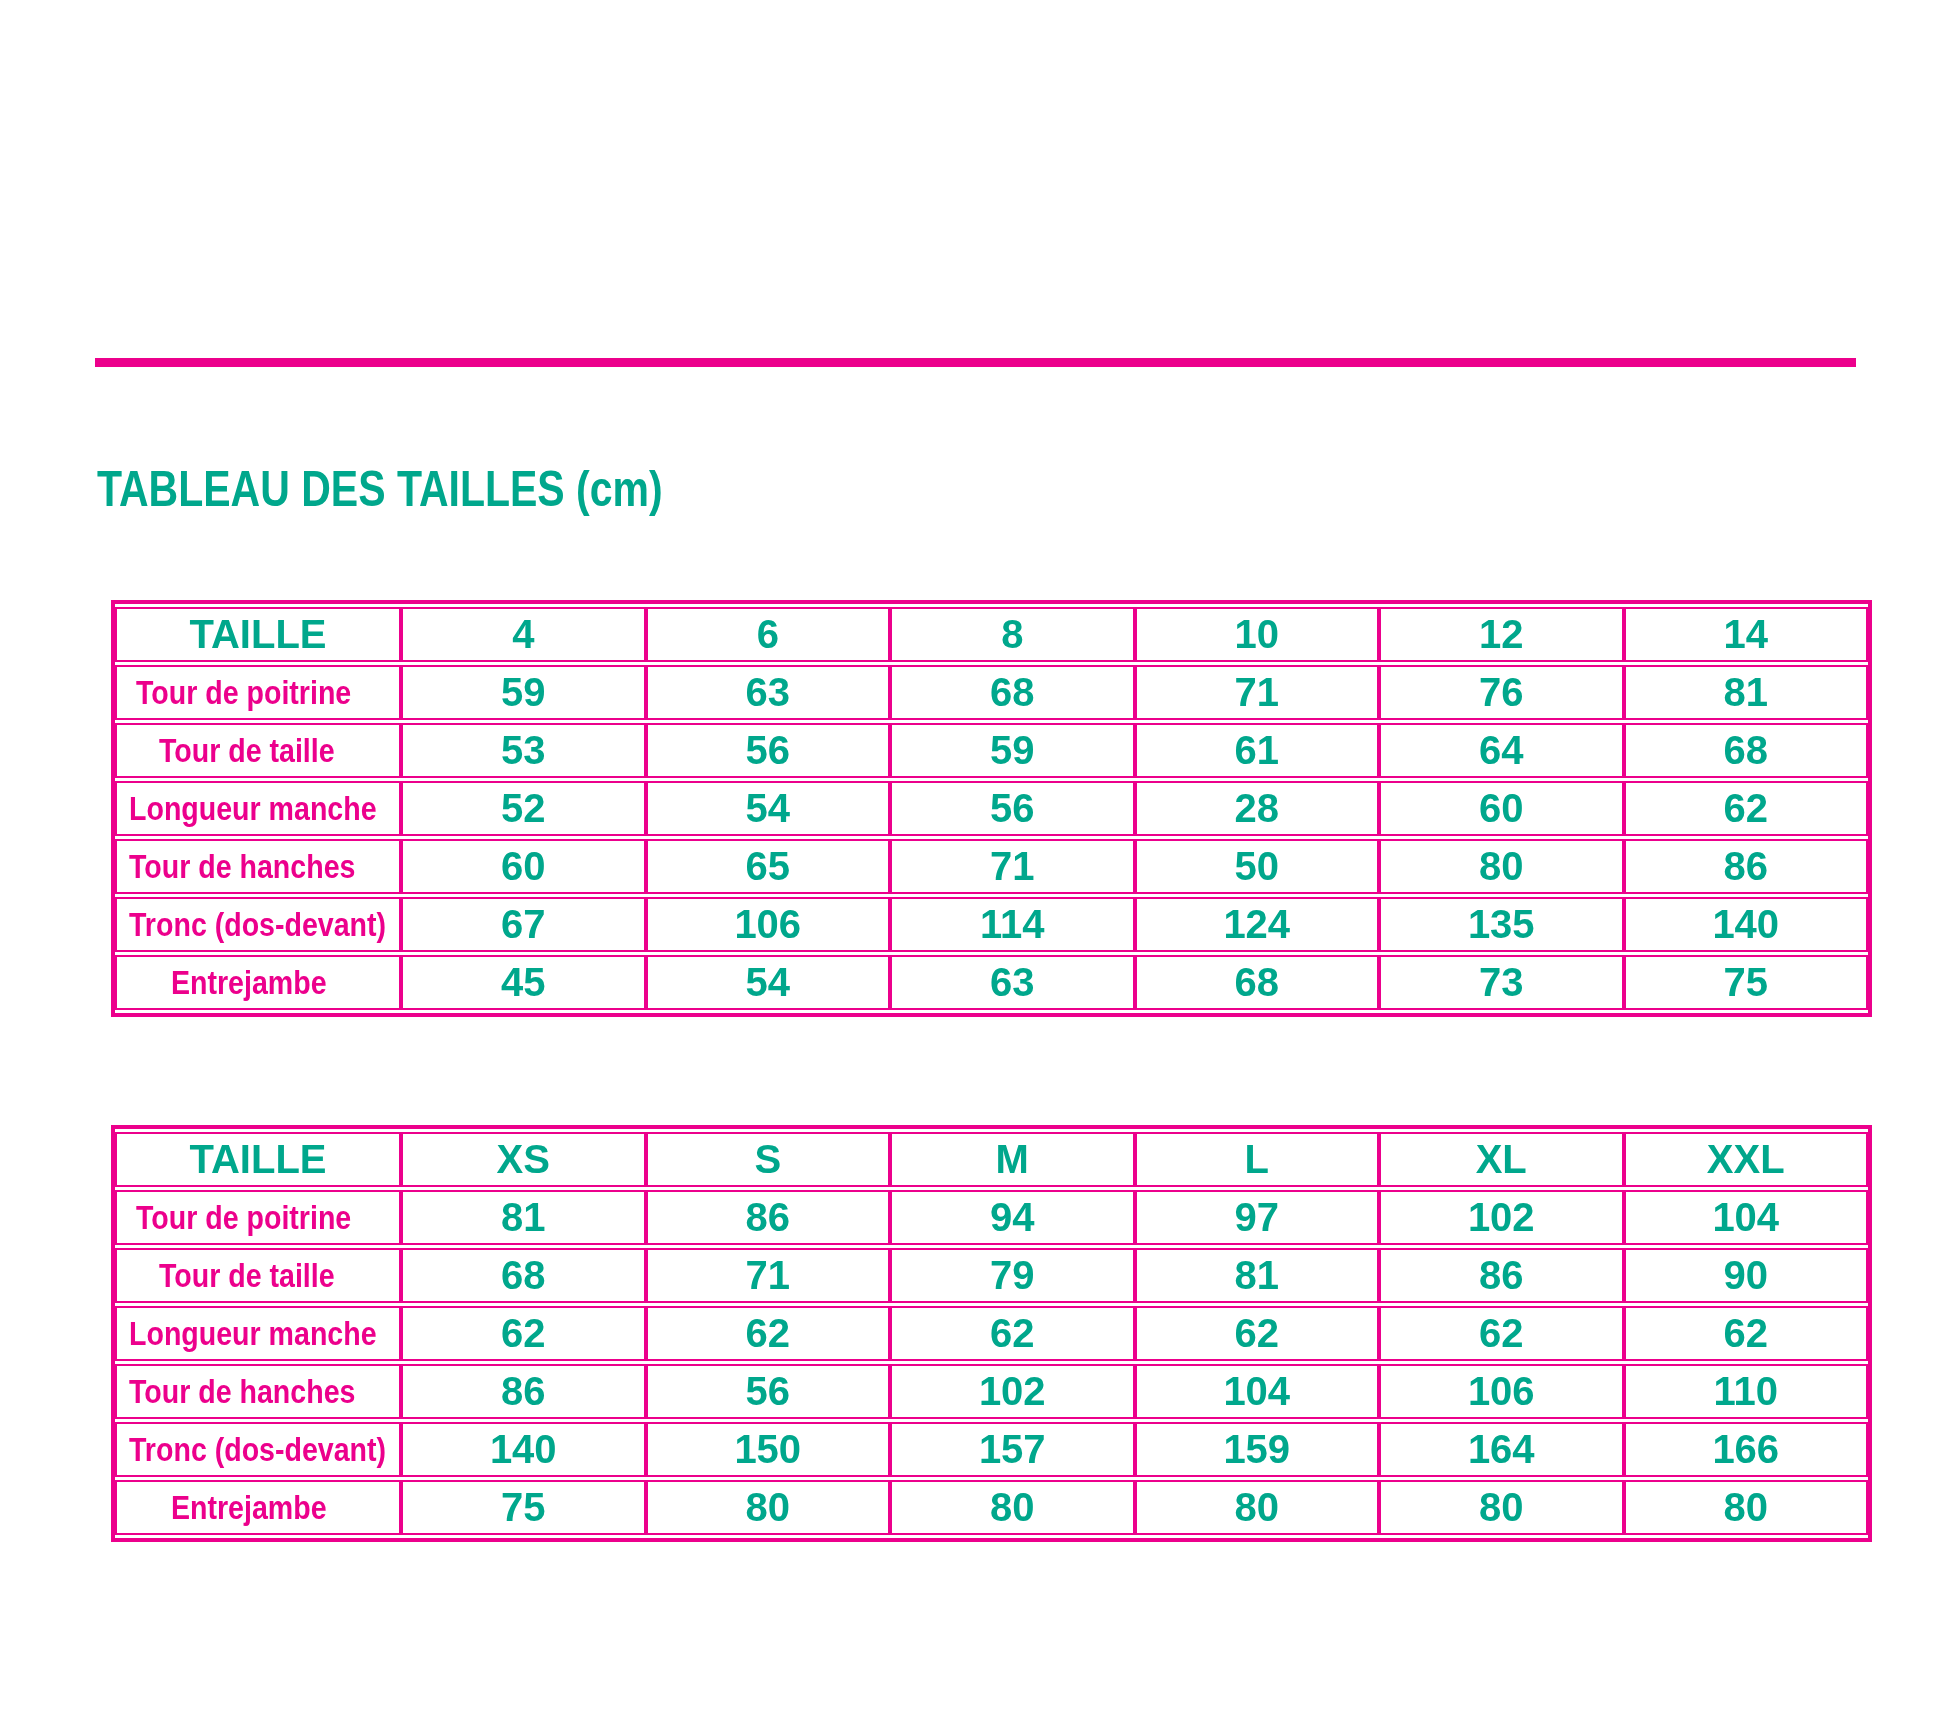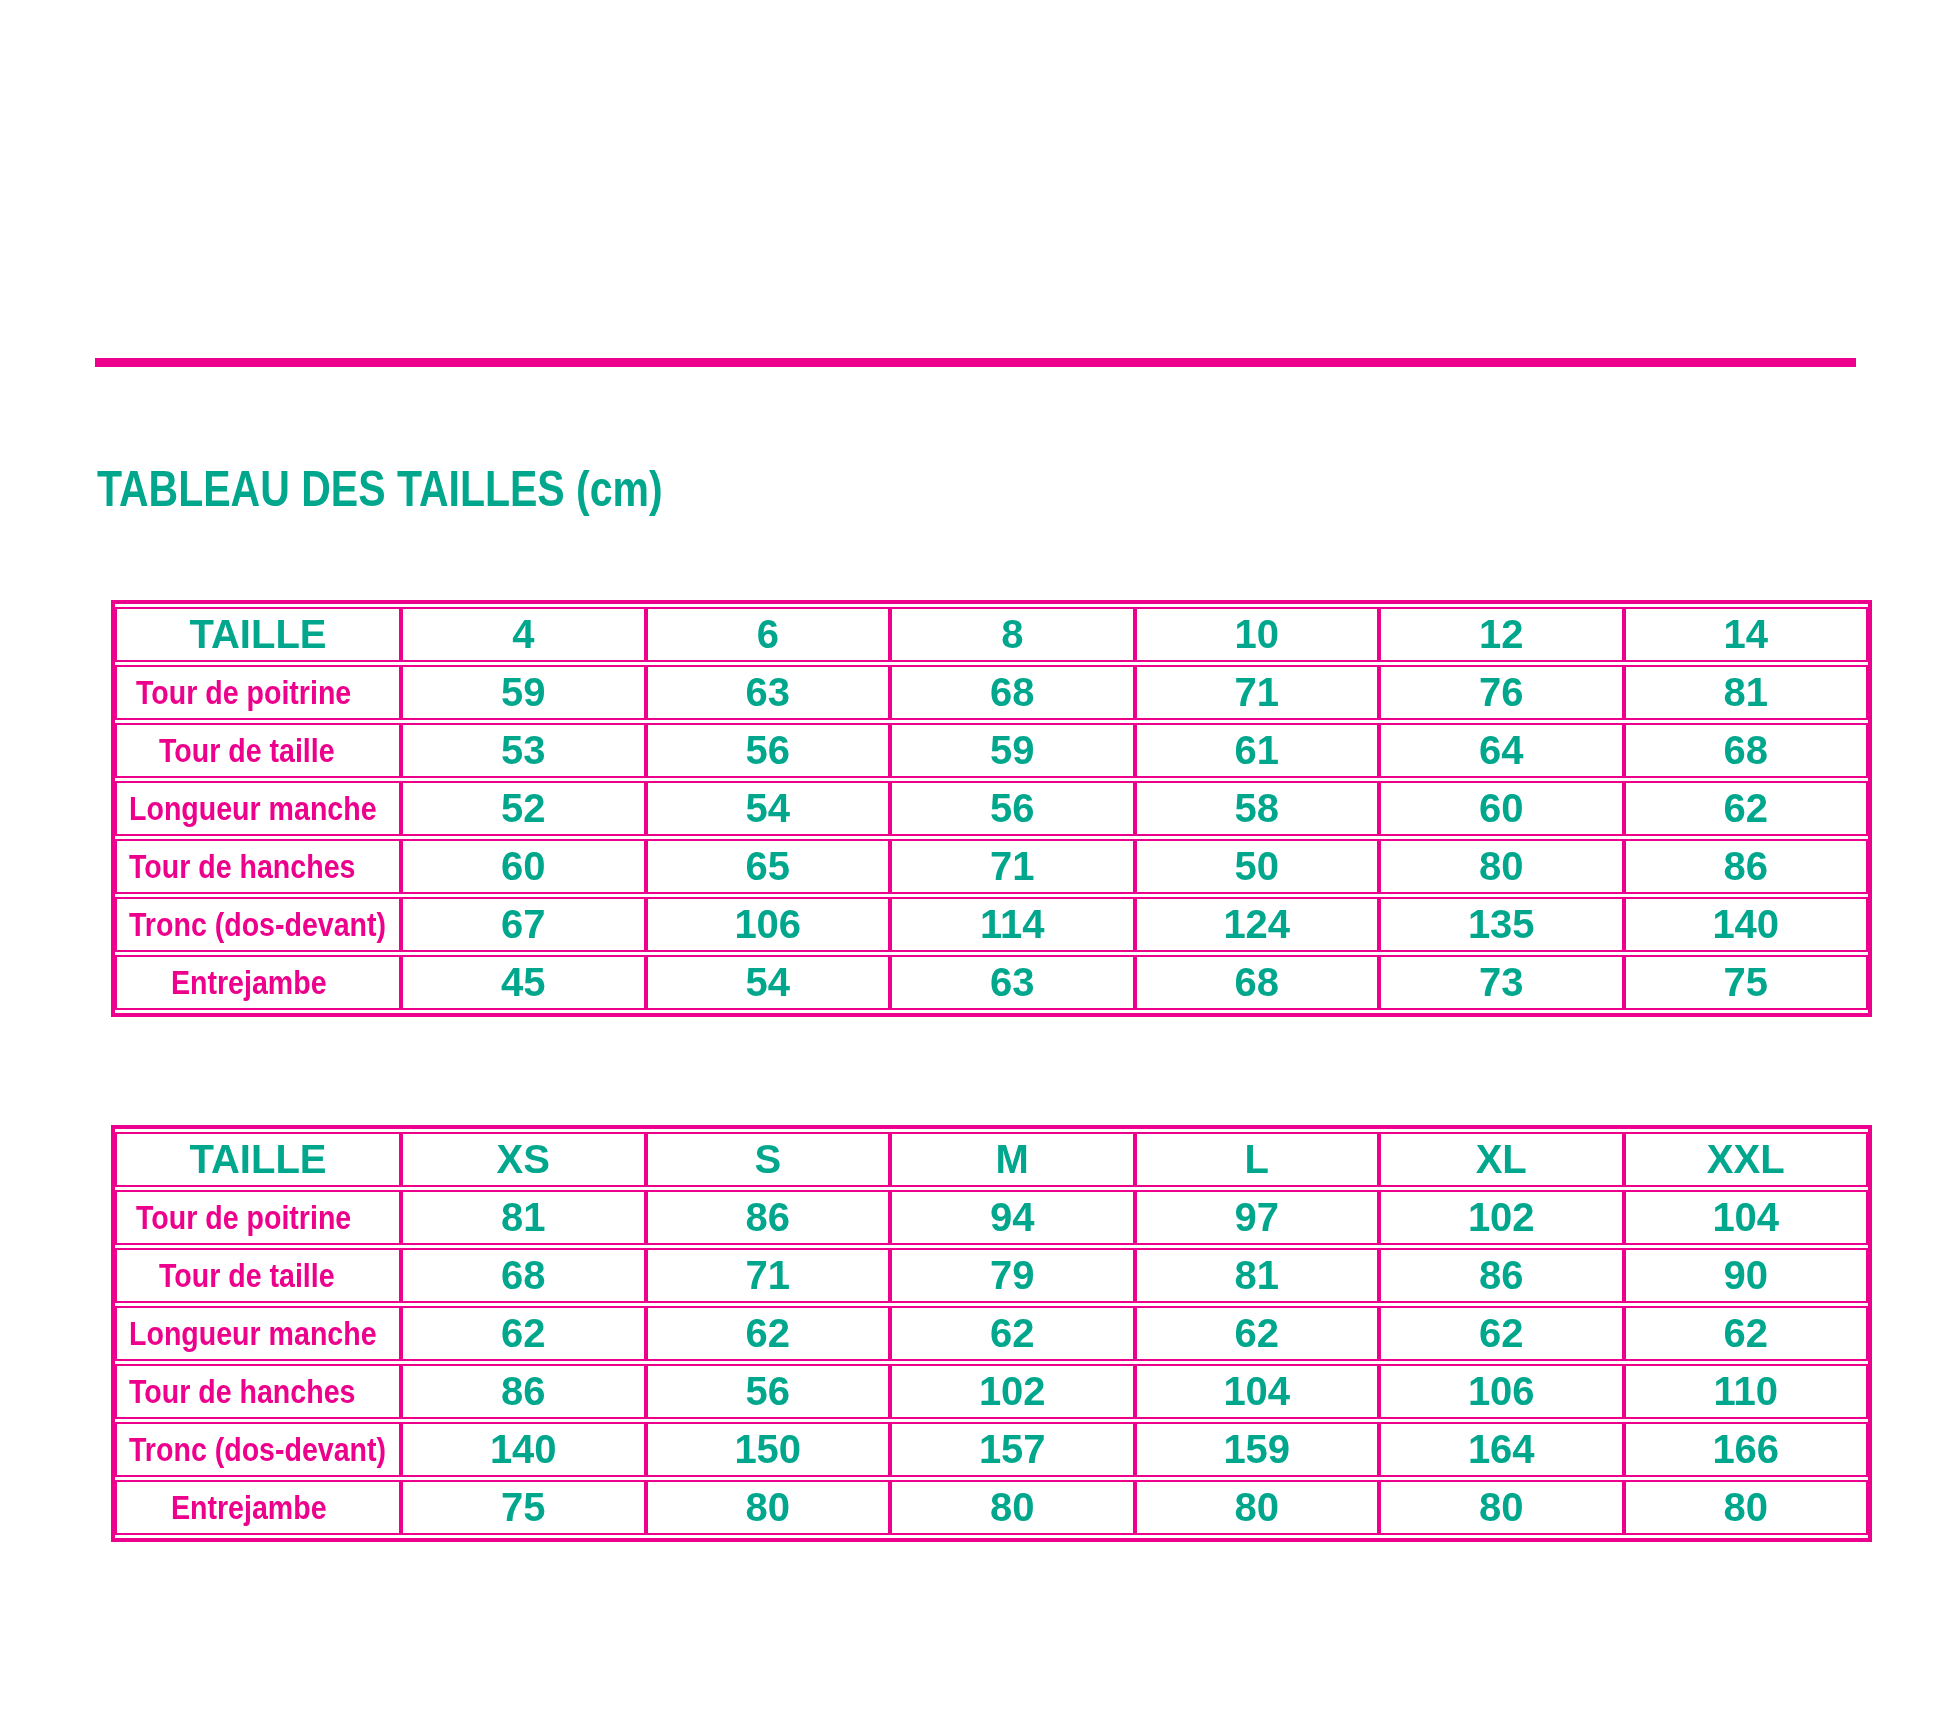--- a/index.html
+++ b/index.html
@@ -141,21 +141,21 @@
       <td class="val">59</td>
       <td class="val">61</td>
       <td class="val">64</td>
       <td class="val">68</td>
     </tr>
     <tr>
       <td class="lbl"><span class="lbl-text">Longueur manche</span></td>
       <td class="val">52</td>
       <td class="val">54</td>
       <td class="val">56</td>
-      <td class="val">58</td>
+      <td class="val">28</td>
       <td class="val">60</td>
       <td class="val">62</td>
     </tr>
     <tr>
       <td class="lbl"><span class="lbl-text">Tour de hanches</span></td>
       <td class="val">60</td>
       <td class="val">65</td>
       <td class="val">71</td>
       <td class="val">50</td>
       <td class="val">80</td>

